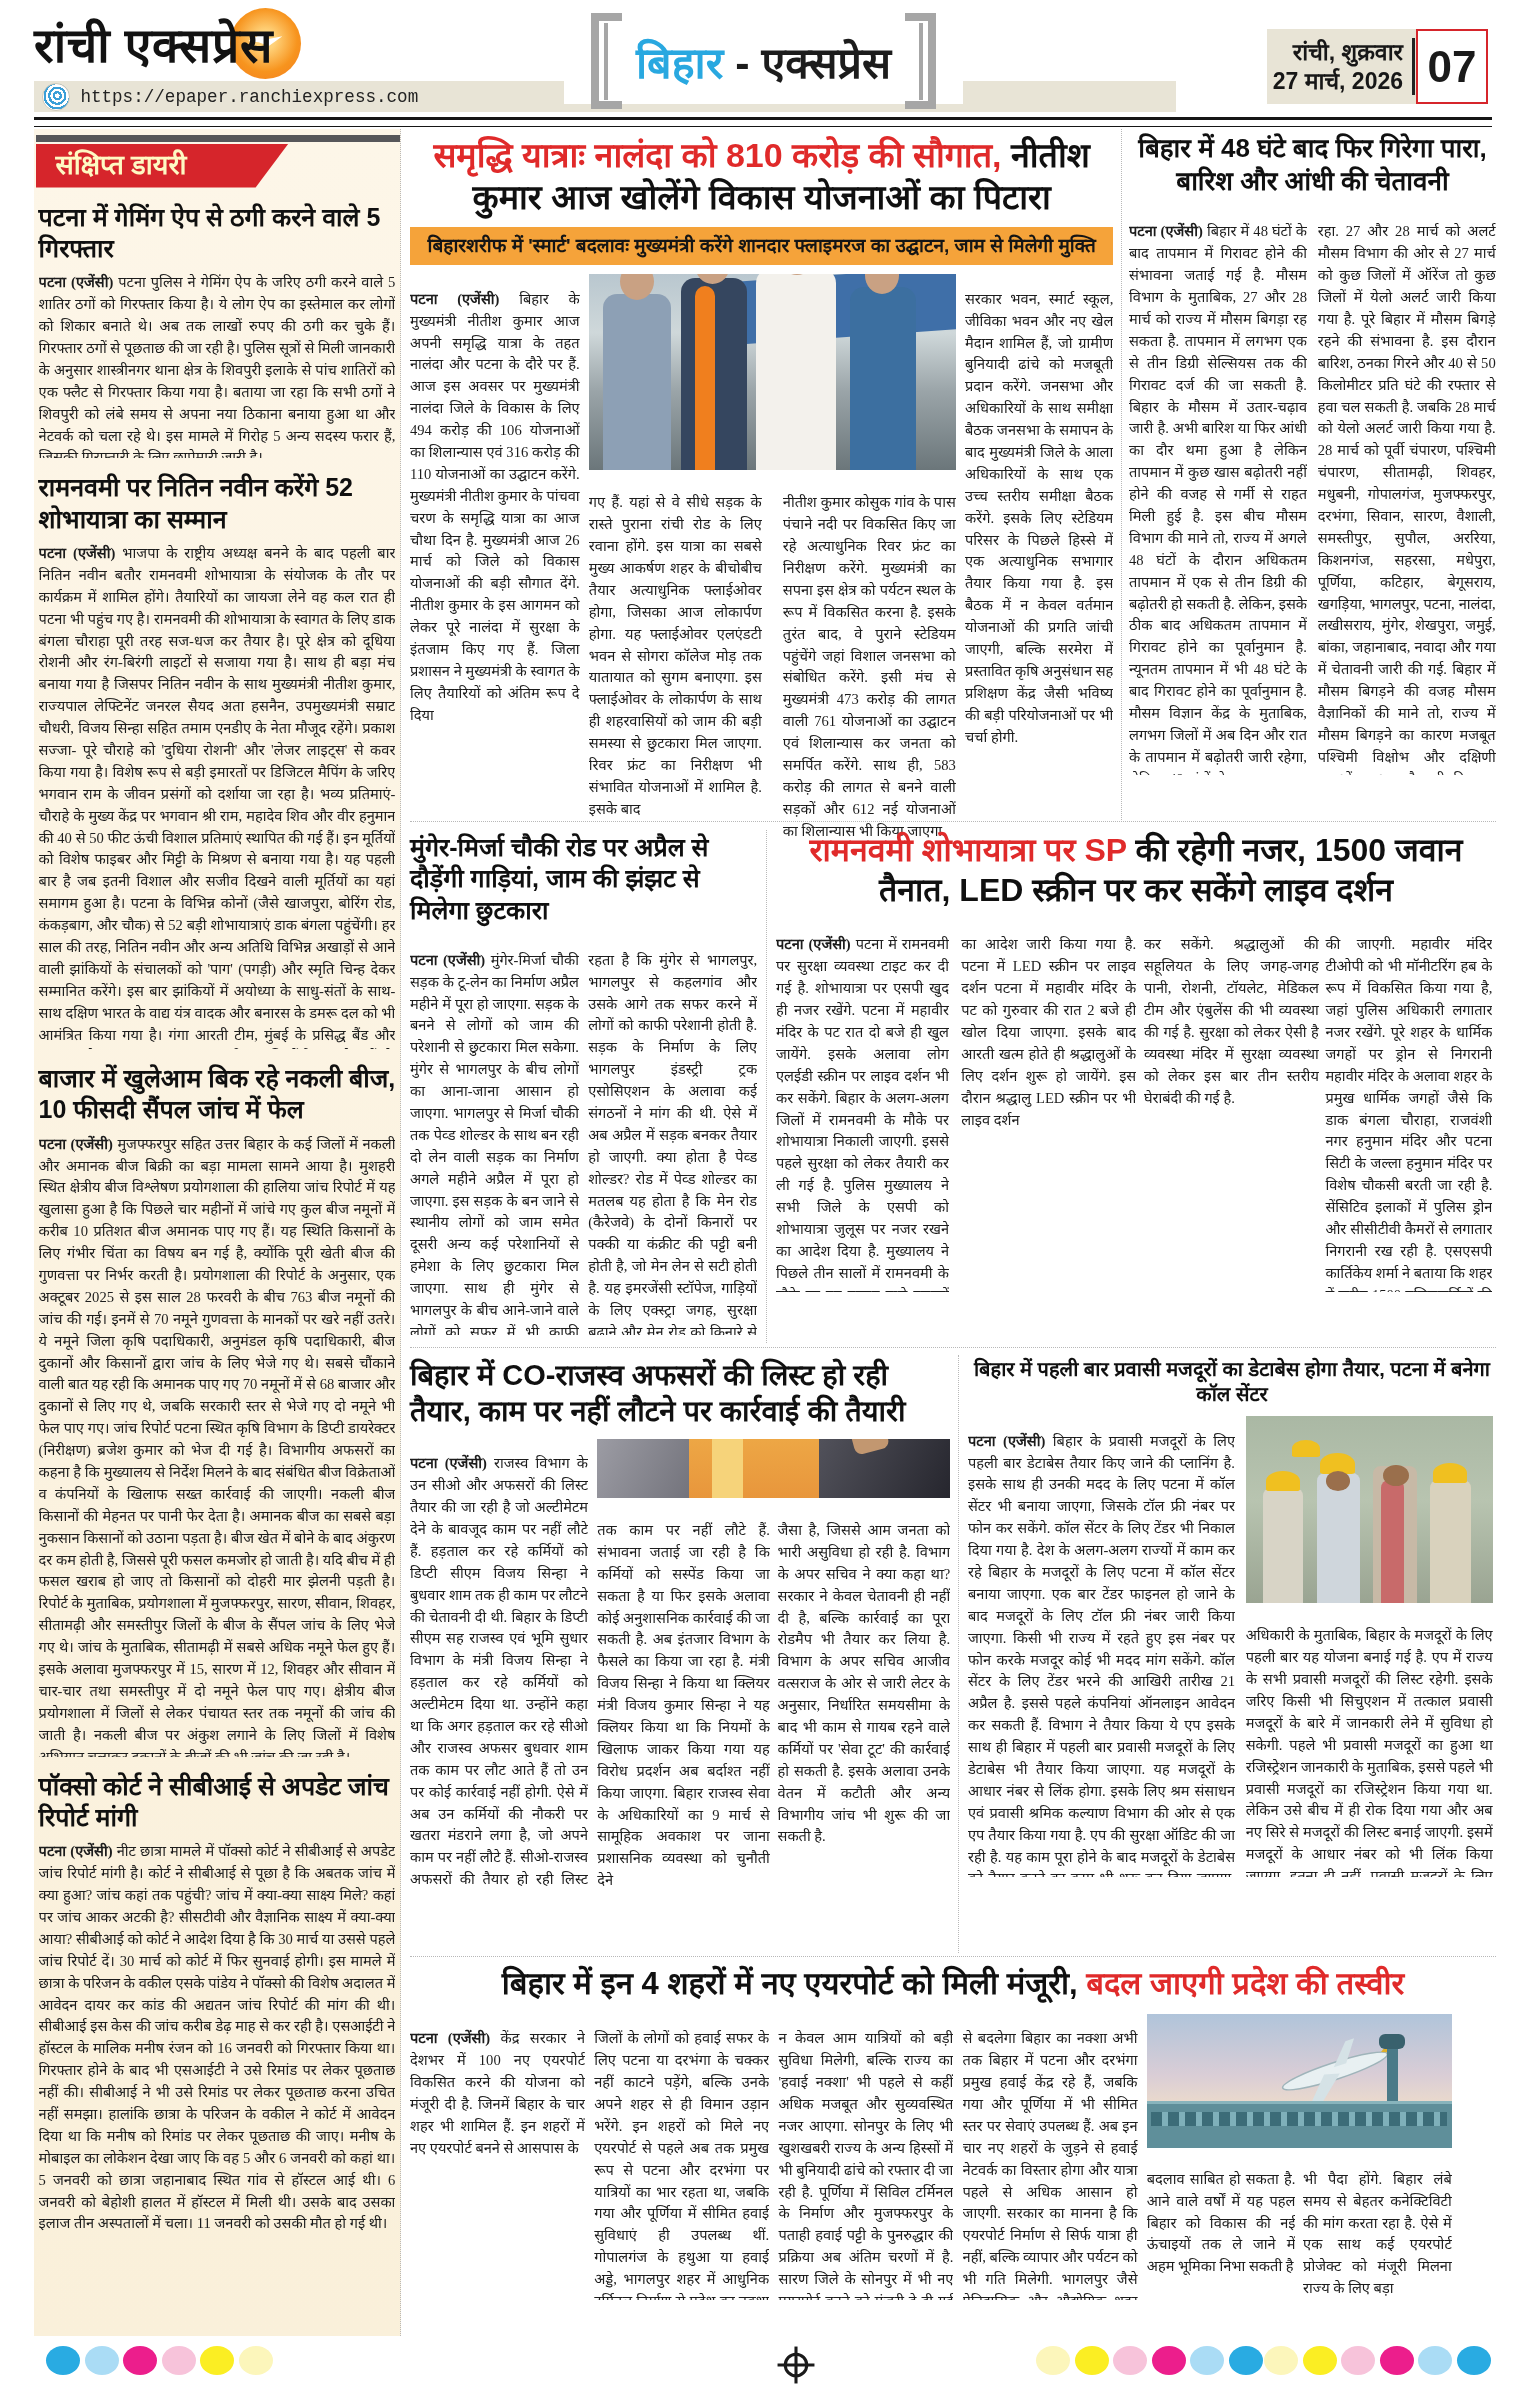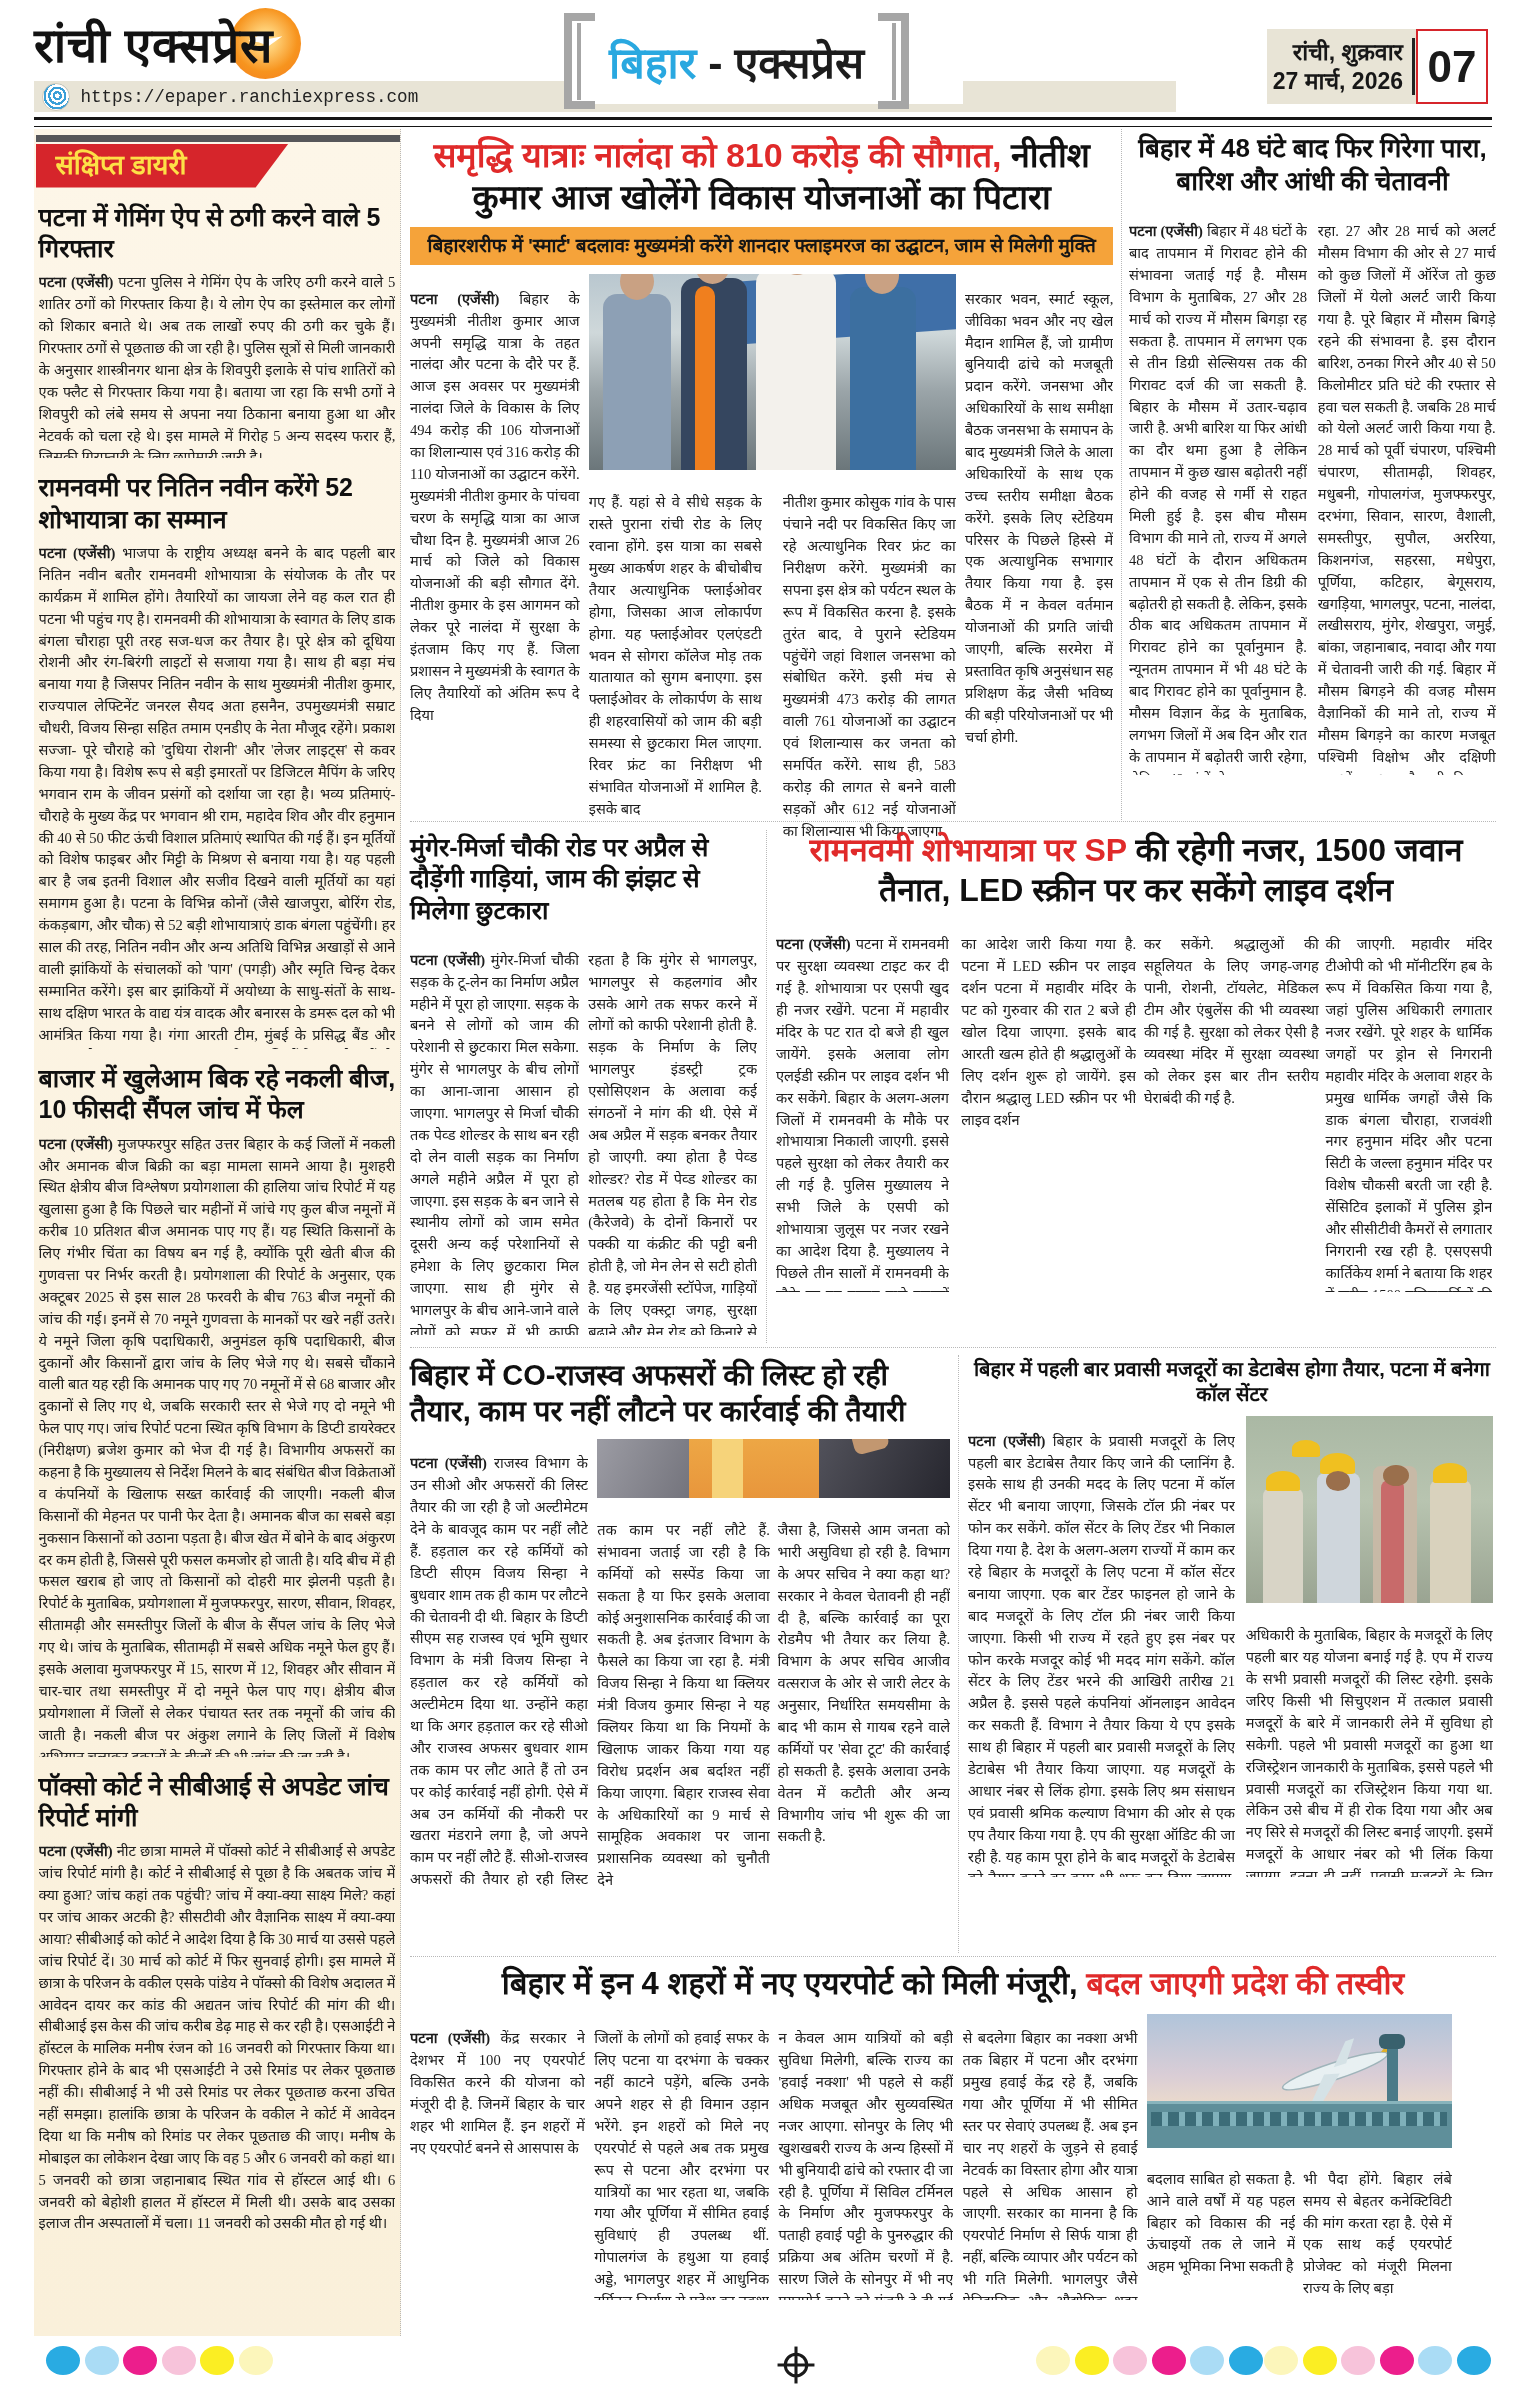--- a/index.html
+++ b/index.html
@@ -13,21 +13,21 @@
        background:radial-gradient(circle at 50% 45%, #ffd27a 0 18%, #f7941e 60%, #f47b20 100%);
        z-index:1;}
   #sun::after{content:"";position:absolute;left:18.4px;top:26px;width:34px;height:12.3px;background:#fff;
        clip-path:polygon(0 60%,40% 0,55% 45%,100% 20%,60% 100%,30% 70%);}
   #url-bar{position:absolute;left:34px;top:81px;width:1142px;height:31px;background:#e8e4d6;
            display:flex;align-items:center;z-index:0;}
   #hand-icon{width:26px;height:26px;border-radius:50%;margin-left:7.7px;background:
      repeating-radial-gradient(circle at 55% 45%, #ffffff 0 2.3px, #3a9fd8 2.3px 4.6px);border:0.8px solid #cfcabb;}
   #url-text{margin-left:10.7px;font-family:"Liberation Mono",monospace;font-size:17.6px;color:#222;}
   #section-banner{position:absolute;left:564px;top:18.4px;width:399px;height:86px;display:flex;
-                  align-items:center;justify-content:flex-start;gap:14px;z-index:3;background:#fff;}
+                  align-items:center;justify-content:center;gap:14px;z-index:3;background:#fff;}
   .bracket{width:23px;height:80px;border:8.4px solid #a6a6a6;position:relative;}
   .bracket.left{border-right:none;}
   .bracket.right{border-left:none;}
   .bracket.left::after{content:"";position:absolute;left:5.4px;top:1.5px;bottom:1.5px;width:3.8px;background:#a6a6a6;}
   .bracket.right::after{content:"";position:absolute;right:5.4px;top:1.5px;bottom:1.5px;width:3.8px;background:#a6a6a6;}
   #section-title{font-family:"Liberation Sans",sans-serif;font-weight:800;font-size:43px;white-space:nowrap;}
   #section-title .blue{color:#29a8e0;}
   #date-box{position:absolute;left:1267px;top:29px;width:221px;height:75px;background:#e8e4d6;
             display:flex;align-items:center;z-index:3;}
   #date-text{flex:1;text-align:right;padding-right:9.2px;font-family:"Liberation Sans",sans-serif;
@@ -44,21 +44,21 @@
   .agency{font-weight:700;}
   .photo{position:relative;overflow:hidden;background:#ccc;}
   .hsep{position:absolute;left:410px;width:1086px;border-top:1.5px dotted #b8b8b8;}
   
   #briefs{position:absolute;left:34px;top:129px;width:367px;height:2207px;
           background:linear-gradient(180deg,#fdf6e8,#faf0da);padding:0 0 0 1.5px;box-sizing:border-box;
           border-right:1.5px dotted #b8b8b8;}
   #briefs-graybar{height:7px;background:#57575a;margin-top:6.1px;}
   #briefs-banner{width:253px;height:44px;background:#d6252b;margin-top:1.5px;
                  clip-path:polygon(0 0,100% 0,87% 100%,0 100%);
-                 color:#fde047;font-family:"Liberation Sans",sans-serif;font-weight:800;
+                 color:#fef9c3;font-family:"Liberation Sans",sans-serif;font-weight:800;
                  font-size:27px;line-height:43px;padding-left:20px;box-sizing:border-box;}
   .brief-head{font-size:25px;margin:14px 4.6px 7.7px 3.1px;}
   .brief-body{margin:0 4.6px 4.6px 3.1px;}
   
   #lead{position:absolute;left:410px;top:129px;width:712px;height:691px;box-sizing:border-box;
         padding-right:7.7px;border-right:1.5px dotted #b8b8b8;}
   #lead-headline{text-align:center;font-size:34px;margin:4.6px 0 7.7px;}
   #lead-headline .red{color:#e02a2a;}
   #lead-kicker{background:#f5a33a;height:38px;line-height:38px;text-align:center;
                font-family:"Liberation Sans",sans-serif;font-weight:700;font-size:19px;color:#151515;

